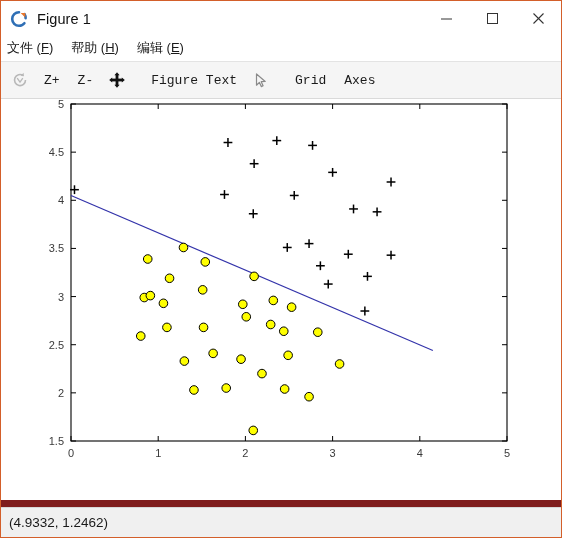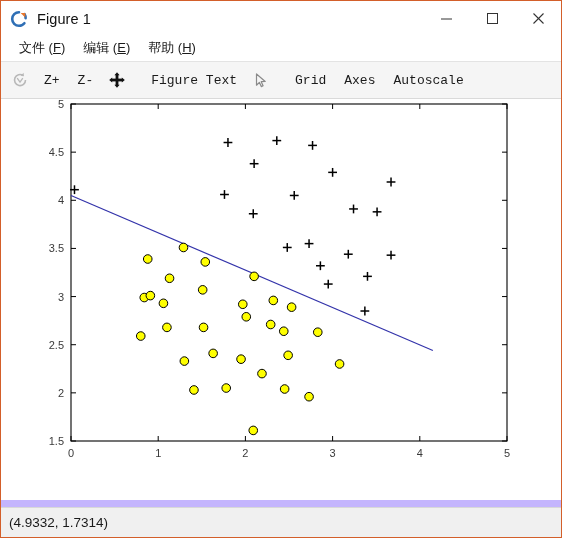--- a/index.html
+++ b/index.html
@@ -9,21 +9,21 @@
   }
   body {
     font-family: "Liberation Sans", sans-serif;
   }
   .window {
     position: relative;
     width: 562px;
     height: 538px;
     box-sizing: border-box;
     border: 1px solid #d35f2a;
-    background: #c4b5fd;
+    background: #7f1d1d;
     overflow: hidden;
   }
 
   
   .titlebar {
     position: relative;
     height: 35px;
     background: #ffffff;
     display: flex;
     align-items: center;
@@ -59,21 +59,21 @@
   }
   .win-btn svg { display: block; }
 
   
   .menubar {
     height: 26px;
     background: #ffffff;
     border-bottom: 1px solid #e3e3e3;
     display: flex;
     align-items: center;
-    padding-left: 12px;
+    padding-left: 0;
     box-sizing: border-box;
   }
   .menu-item {
     font-size: 13px;
     color: #1a1a1a;
     padding: 2px 8px 3px 6px;
     margin-right: 4px;
     white-space: nowrap;
     font-family: "Liberation Sans", sans-serif;
     cursor: default;
@@ -178,24 +178,24 @@
         </svg>
       </div>
     </div>
   </div>
 
   <div class="menubar">
     <div class="menu-item">
       <span>文件 (</span><u>F</u><span>)</span>
     </div>
     <div class="menu-item">
+      <span>帮助 (</span><u>H</u><span>)</span>
+    </div>
+    <div class="menu-item">
       <span>编辑 (</span><u>E</u><span>)</span>
-    </div>
-    <div class="menu-item">
-      <span>帮助 (</span><u>H</u><span>)</span>
     </div>
   </div>
 
   <div class="toolbar">
     <div class="tb-icon">
       <svg width="18" height="18" viewBox="0 0 18 18">
         <path d="M14.5 9 A5.5 5.5 0 1 1 12.2 4.6" fill="none" stroke="#b8b8b8" stroke-width="1.6"></path>
         <path d="M12.6 1.8 L12.9 5.2 L9.6 4.7 Z" fill="#b8b8b8"></path>
         <path d="M6.2 7.2 L9 11.2 L11.8 7.2" fill="none" stroke="#b8b8b8" stroke-width="1.3"></path>
       </svg>
@@ -217,21 +217,20 @@
     <div class="tb-gap"></div>
     <div class="tb-item">Figure Text</div>
     <div class="tb-icon">
       <svg width="16" height="17" viewBox="0 0 16 17">
         <path d="M3.5 2 L3.5 13.2 L6.4 10.4 L8.3 14.6 L10.1 13.7 L8.2 9.7 L12.2 9.5 Z" fill="none" stroke="#8a8a8a" stroke-width="1.2" stroke-linejoin="round"></path>
       </svg>
     </div>
     <div class="tb-gap"></div>
     <div class="tb-item">Grid</div>
     <div class="tb-item">Axes</div>
-    <div class="tb-item">Autoscale</div>
   </div>
 
   <div class="figure-canvas">
     <svg id="plot-svg" width="562" height="401" viewBox="0 0 562 401">
 
       <g id="plot-frame">
           <rect x="70" y="5" width="436" height="337" fill="#ffffff" stroke="#000000" stroke-width="1.1"></rect>
         </g>
       <g id="plot-ticks">
           <line x1="70" y1="342" x2="70" y2="337" stroke="#000000" stroke-width="1"></line>
@@ -393,16 +392,16 @@
           <circle cx="192.952" cy="290.96857142857147" r="4.3" fill="#ffff00" stroke="#000000" stroke-width="1"></circle>
           <circle cx="225.21599999999998" cy="289.04285714285714" r="4.3" fill="#ffff00" stroke="#000000" stroke-width="1"></circle>
           <circle cx="283.64" cy="290.00571428571425" r="4.3" fill="#ffff00" stroke="#000000" stroke-width="1"></circle>
           <circle cx="308.05600000000004" cy="297.7085714285714" r="4.3" fill="#ffff00" stroke="#000000" stroke-width="1"></circle>
           <circle cx="252.248" cy="331.4085714285714" r="4.3" fill="#ffff00" stroke="#000000" stroke-width="1"></circle>
         </g>
     </svg>
   </div>
 
   <div class="statusbar">
-    <span class="status-text">(4.9332, 1.7314)</span>
+    <span class="status-text">(4.9332, 1.2462)</span>
   </div>
 
 </div>
 
 </body></html>

